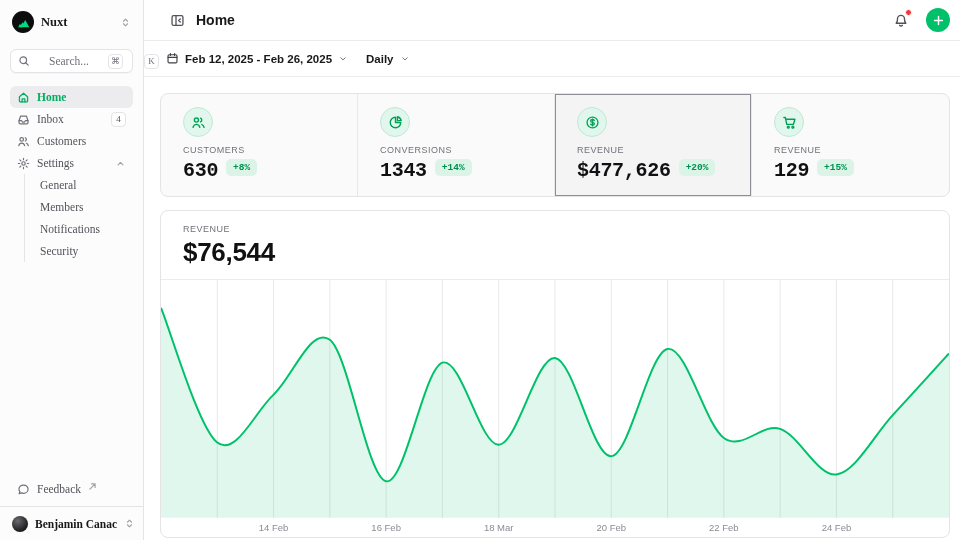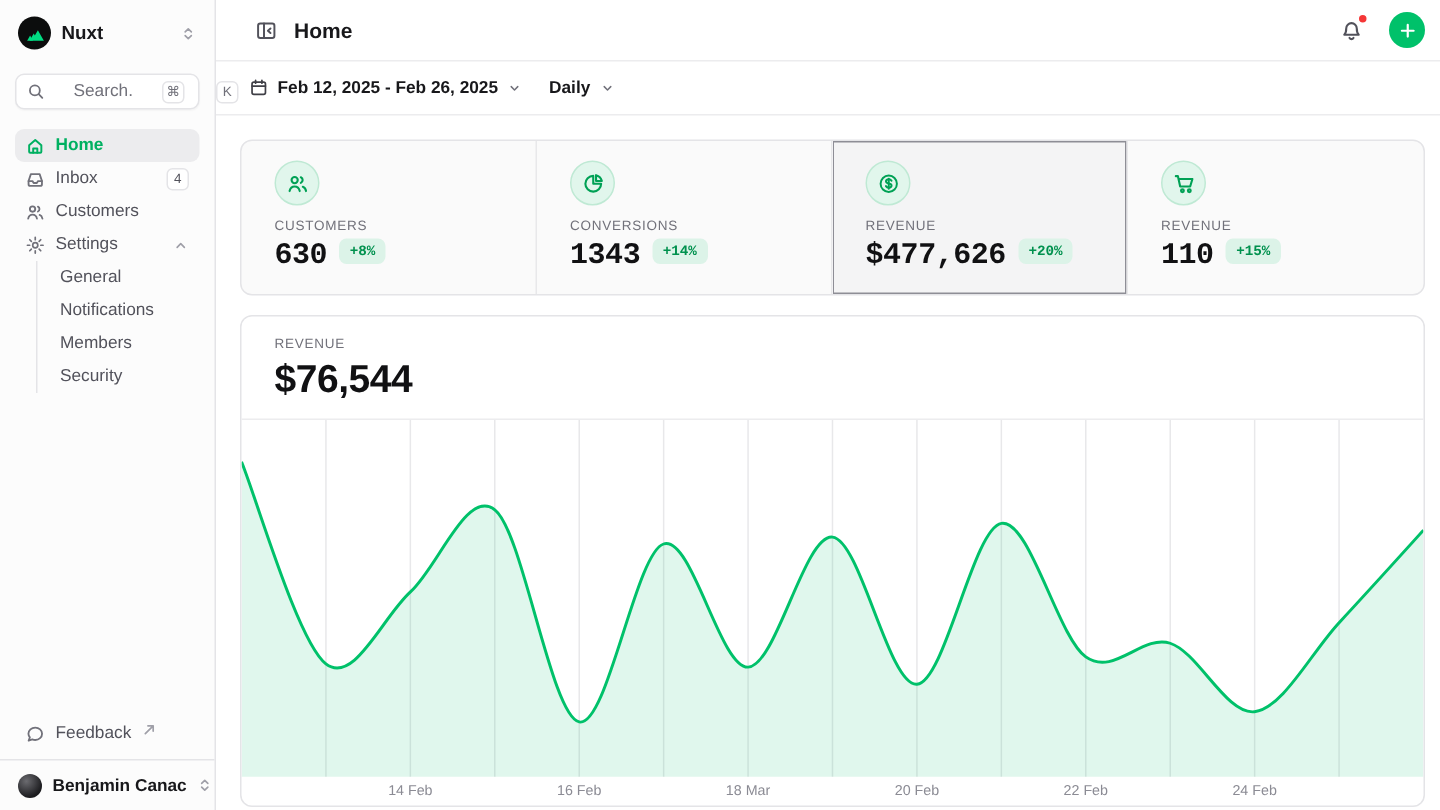--- a/index.html
+++ b/index.html
@@ -8,21 +8,21 @@
     font-family: "Liberation Sans", "DejaVu Sans", sans-serif;
     background: #ffffff; color: #18181b; display: flex;
     -webkit-font-smoothing: antialiased;
   }
   svg { display:block; }
 
   
   .sidebar {
     width: 144px; min-width: 144px; height: 540px;
     border-right: 1px solid #e4e4e7; background: #fcfcfc;
-    display: flex; flex-direction: column; padding: 8px 10px 0 10px;
+    display: flex; flex-direction: column; padding: 8px 10px 0 10px; font-family: Liberation Serif, serif;
   }
   .workspace { display:flex; align-items:center; gap:7px; padding:3px 2px; border-radius:6px; cursor:pointer; }
   .ws-logo { width:22px; height:22px; border-radius:50%; background:#0c0d0d; display:flex; align-items:center; justify-content:center; }
   .ws-name { font-size:12.5px; font-weight:700; color:#18181b; flex:1; }
   .updown { color:#9f9fa8; }
 
   .searchbox {
     margin-top:13px; height:24px; border:1px solid #e4e4e7; border-radius:6px;
     background:#ffffff; display:flex; align-items:center; gap:19px; padding:0 4px 0 7px;
     box-shadow: 0 1px 1px rgba(0,0,0,.03);
@@ -202,24 +202,24 @@
         <svg width="11" height="11" viewBox="0 0 16 16" fill="none" stroke="currentColor" stroke-width="1.6" stroke-linecap="round" stroke-linejoin="round">
             <path d="m4.5 10 3.5-3.5L11.5 10"></path>
           </svg>
       </span>
     </button>
     <div class="subnav">
       <button class="nav-item">
           <span class="ni-label">General</span>
         </button>
       <button class="nav-item">
-          <span class="ni-label">Notifications</span>
+          <span class="ni-label">Members</span>
         </button>
       <button class="nav-item">
-          <span class="ni-label">Members</span>
+          <span class="ni-label">Notifications</span>
         </button>
       <button class="nav-item">
           <span class="ni-label">Security</span>
         </button>
     </div>
   </nav>
 
   <div class="sidebar-footer">
     <button class="nav-item">
       <span class="ni-icon">
@@ -351,21 +351,21 @@
       <button class="stat-cell">
         <span class="stat-icon">
           <svg width="15" height="15" viewBox="0 0 16 16" fill="none" stroke="currentColor" stroke-width="1.5" stroke-linecap="round" stroke-linejoin="round">
               <circle cx="6.7" cy="13" r="1"></circle>
               <circle cx="11.6" cy="13" r="1"></circle>
               <path d="M2 2.6h1.5l1.6 7.4h7.1l1.6-5.4H4.1"></path>
             </svg>
         </span>
         <span class="stat-label">REVENUE</span>
         <span class="stat-value-row">
-          <span class="stat-value">110</span>
+          <span class="stat-value">129</span>
           <span class="delta-badge">+15%</span>
         </span>
       </button>
     </div>
 
     <div class="chart-card">
       <div class="chart-head">
         <div class="chart-kicker">REVENUE</div>
         <div class="chart-value">$76,544</div>
       </div>

